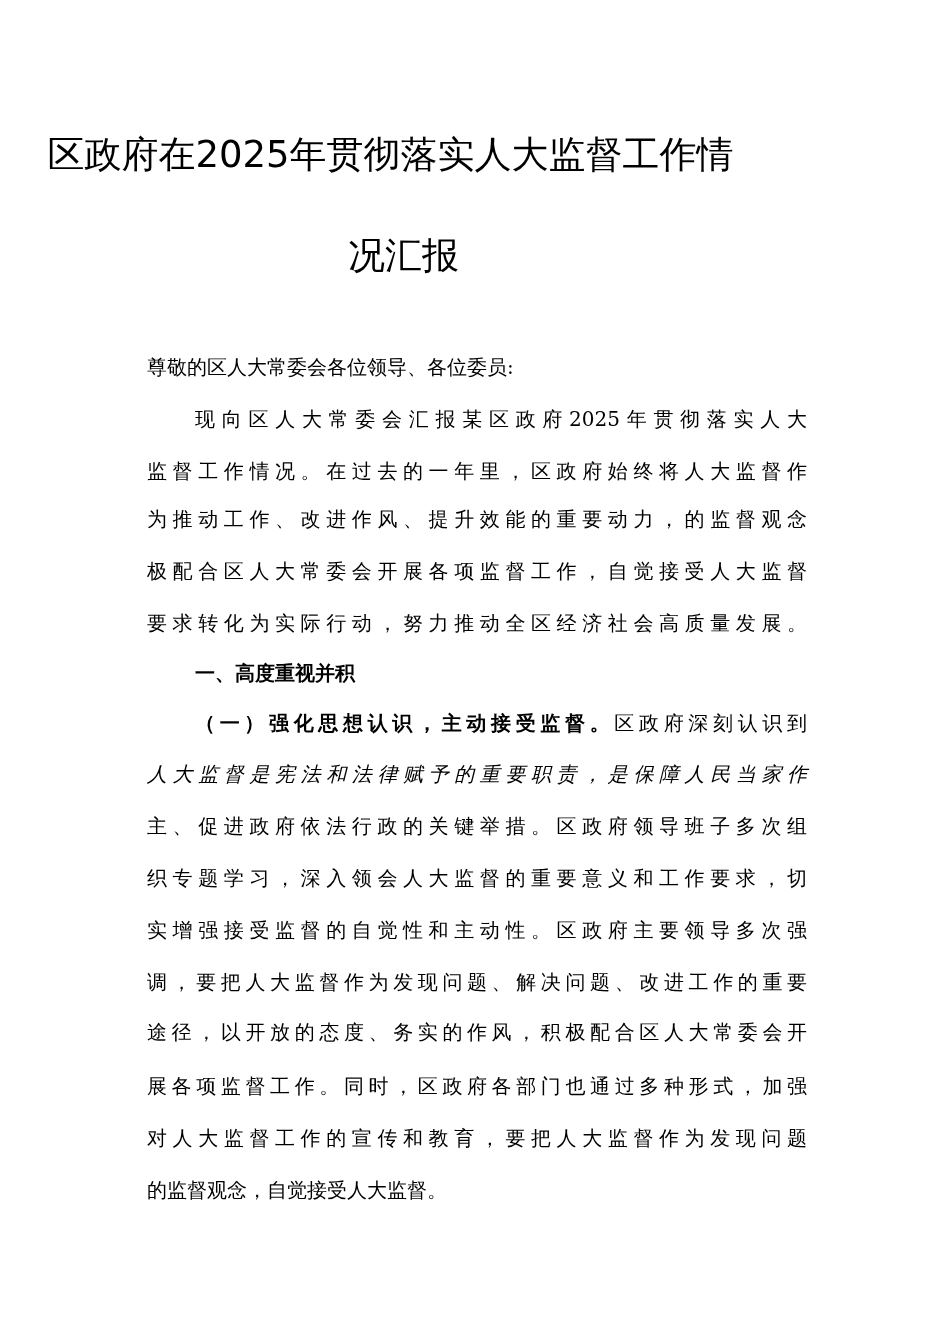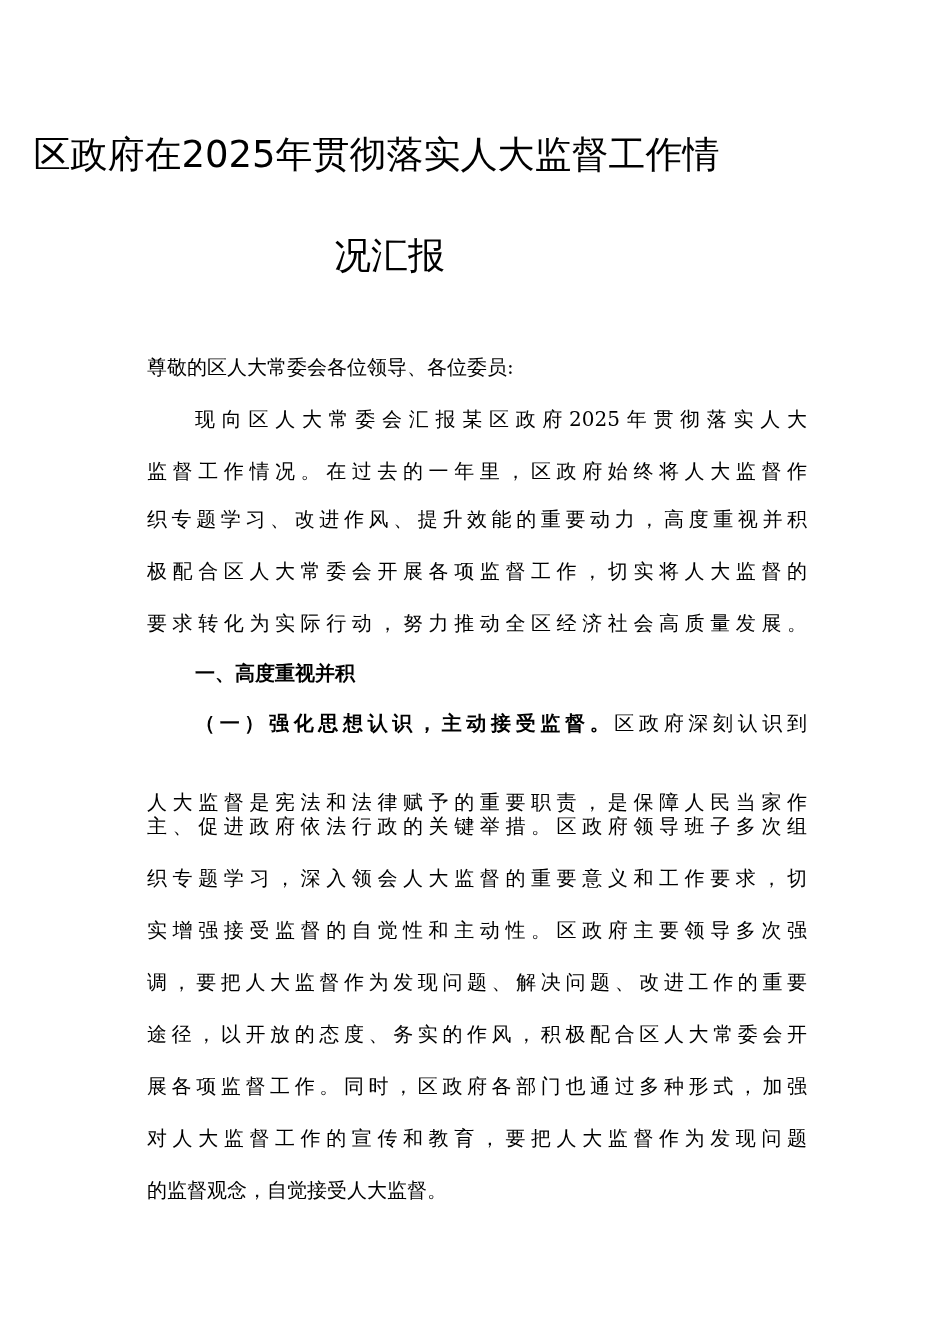--- a/index.html
+++ b/index.html
@@ -1,18 +1,18 @@
 <!DOCTYPE html>
 <html><head>
 <meta charset="utf-8">
 <style>
   html, body { margin:0; padding:0; background:#ffffff; }
   body { width:950px; height:1344px; position:relative; overflow:hidden; color:#000; }
   .title {
-    position:absolute; left:0; width:753px; text-align:center;
+    position:absolute; left:14px; width:753px; text-align:center;
     font-family:"DejaVu Sans", sans-serif; font-size:37px; letter-spacing:0px;
     color:#000;
   }
   .t1 { top:130px; }
   .t2 { top:231px;padding-left:13px; }
   .line {
     position:absolute; left:147px; width:660px; height:52px;
     font-family:"DejaVu Serif", serif; font-size:20px; line-height:52px;
     white-space:nowrap; text-align:justify; text-align-last:justify;
     color:#000;
@@ -25,30 +25,30 @@
 <body>
 
 <div>
   <div class="title t1">区政府在2025年贯彻落实人大监督工作情</div>
   <div class="title t2">况汇报</div>
 
   <div class="line last" style="top:341px;">尊敬的区人大常委会各位领导、各位委员:</div>
 
   <div class="line indent" style="top:393px;">现向区人大常委会汇报某区政府2025年贯彻落实人大</div>
   <div class="line" style="top:445px;">监督工作情况。在过去的一年里，区政府始终将人大监督作</div>
-  <div class="line" style="top:493px;">织专题学习、改进作风、提升效能的重要动力，高度重视并积</div>
-  <div class="line" style="top:545px;">极配合区人大常委会开展各项监督工作，切实将人大监督的</div>
+  <div class="line" style="top:493px;">为推动工作、改进作风、提升效能的重要动力，的监督观念</div>
+  <div class="line" style="top:545px;">极配合区人大常委会开展各项监督工作，自觉接受人大监督</div>
   <div class="line" style="top:597px;">要求转化为实际行动，努力推动全区经济社会高质量发展。</div>
 
   <div class="line indent last bold" style="top:647px;">一、高度重视并积</div>
 
   <div class="line indent" style="top:697px;"><span class="bold">（一）强化思想认识，主动接受监督。</span><span>区政府深刻认识到</span></div>
 
-  <div class="line" style="top:776px;">人大监督是宪法和法律赋予的重要职责，是保障人民当家作</div>
+  <div class="line" style="top:748px;font-style:italic;">人大监督是宪法和法律赋予的重要职责，是保障人民当家作</div>
   <div class="line" style="top:800px;">主、促进政府依法行政的关键举措。区政府领导班子多次组</div>
   <div class="line" style="top:852px;">织专题学习，深入领会人大监督的重要意义和工作要求，切</div>
   <div class="line" style="top:904px;">实增强接受监督的自觉性和主动性。区政府主要领导多次强</div>
   <div class="line" style="top:956px;">调，要把人大监督作为发现问题、解决问题、改进工作的重要</div>
-  <div class="line" style="top:1008px;">途径，以开放的态度、务实的作风，积极配合区人大常委会开</div>
+  <div class="line" style="top:1008px;font-family:Liberation Mono, monospace;">途径，以开放的态度、务实的作风，积极配合区人大常委会开</div>
   <div class="line" style="top:1060px;">展各项监督工作。同时，区政府各部门也通过多种形式，加强</div>
   <div class="line" style="top:1112px;">对人大监督工作的宣传和教育，要把人大监督作为发现问题</div>
   <div class="line last" style="top:1164px;">的监督观念，自觉接受人大监督。</div>
 </div>
 
 </body></html>

